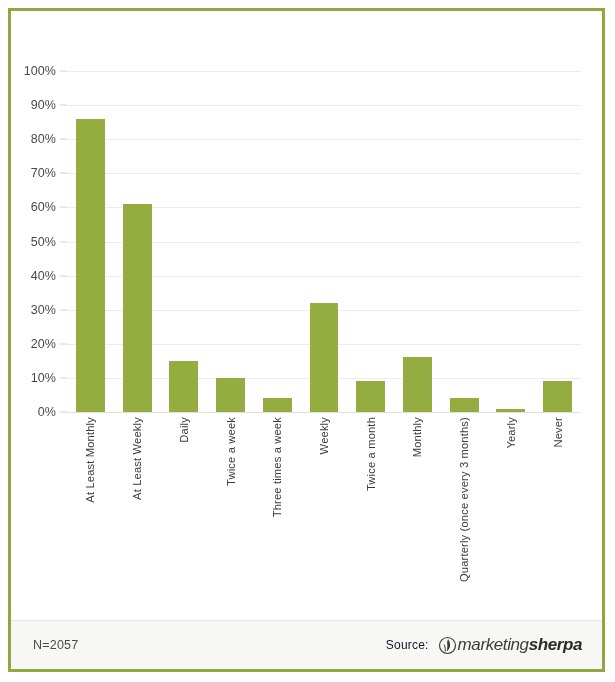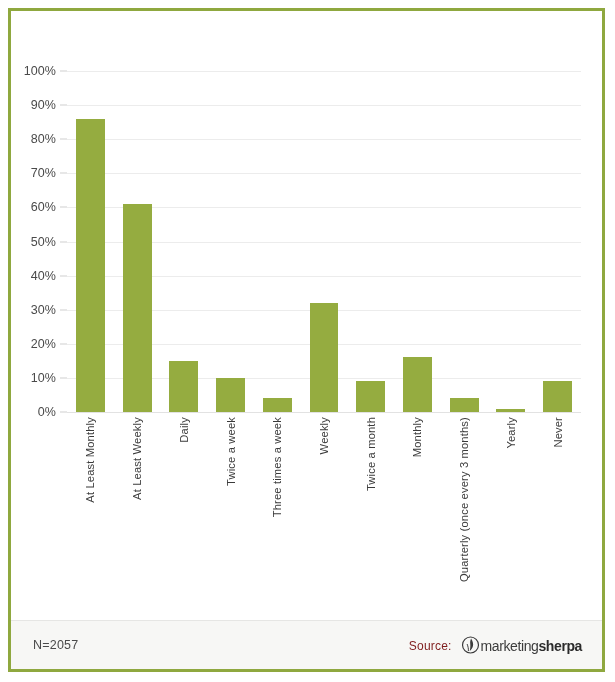--- a/index.html
+++ b/index.html
@@ -137,32 +137,33 @@
     position: absolute;
     right: 20px;
     top: 50%;
     transform: translateY(-50%);
     display: flex;
     align-items: center;
     gap: 9px;
   }
   #source-label {
     font-size: 12px;
-    color: #7f1d1d;
+    color: #0f172a;
     letter-spacing: .2px;
   }
   #logo {
     display: flex;
     align-items: center;
     gap: 1px;
   }
   #logo-wordmark {
-    font-size: 14px;
+    font-size: 17px;
     color: #3c3c3c;
     letter-spacing: -.4px;
+    font-style: italic;
   }
   #logo-wordmark .bold {
     font-weight: bold;
     color: #2b2b2b;
   }
 </style>
 </head>
 <body>
 
 <div id="frame">

